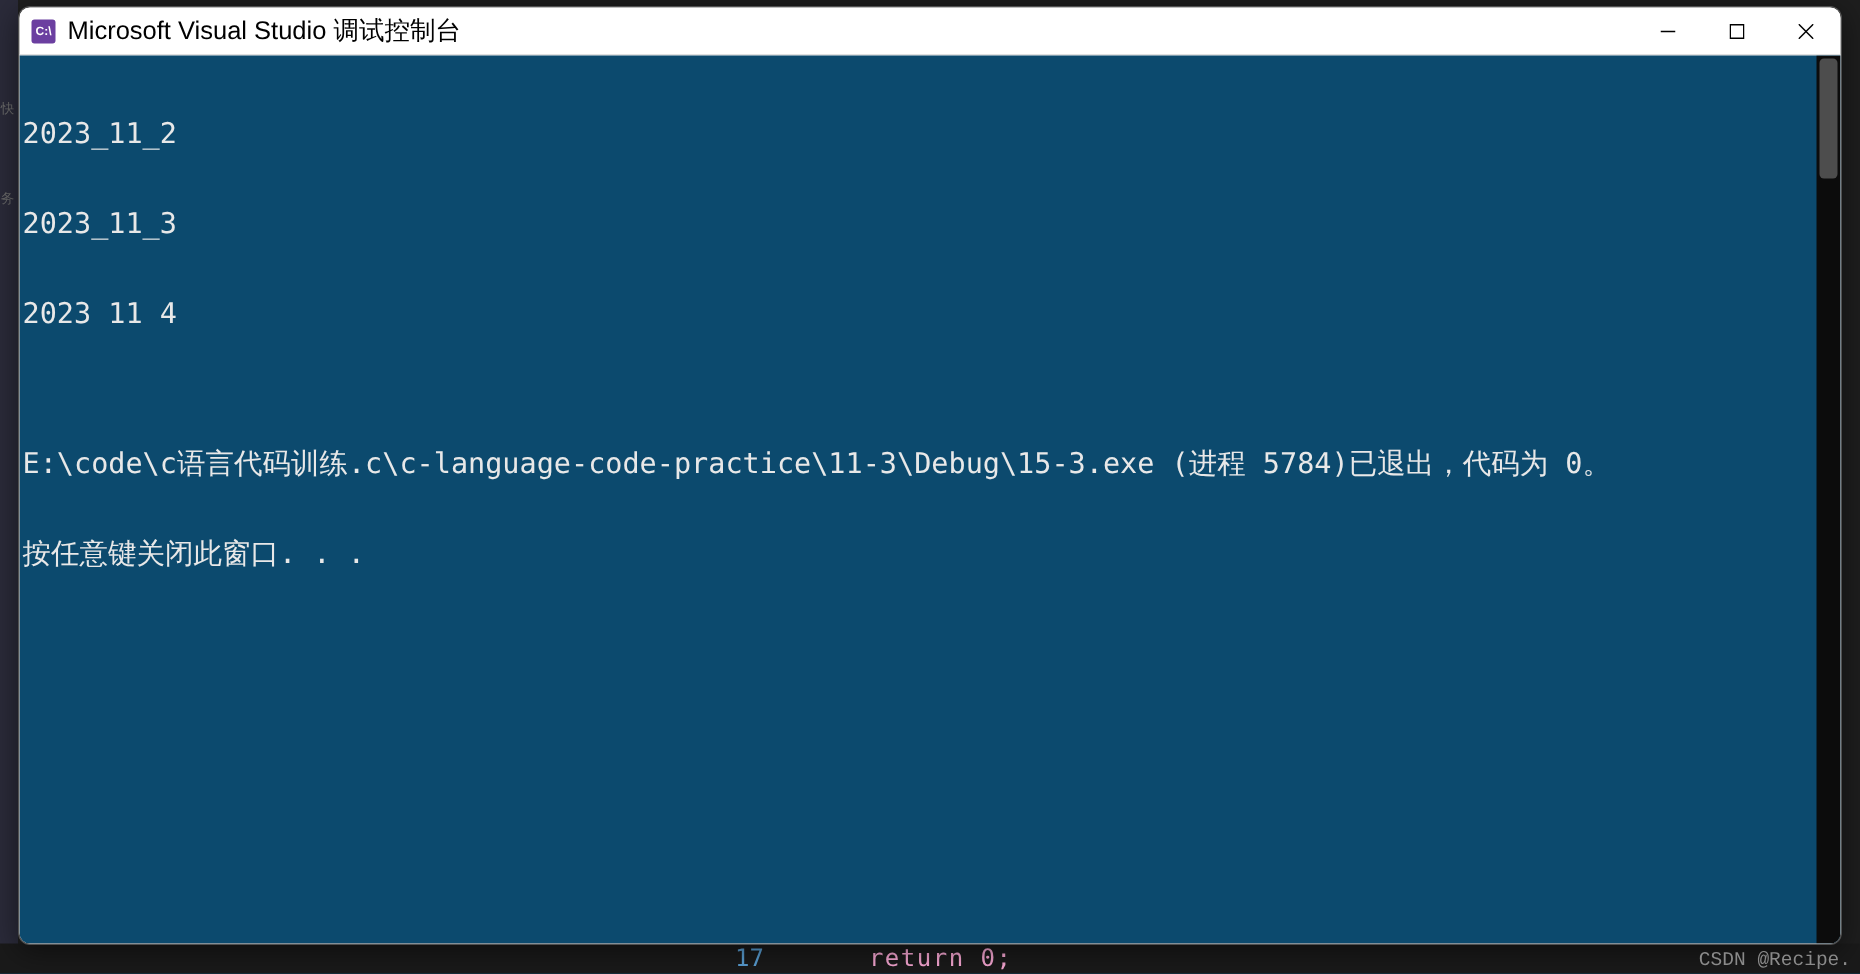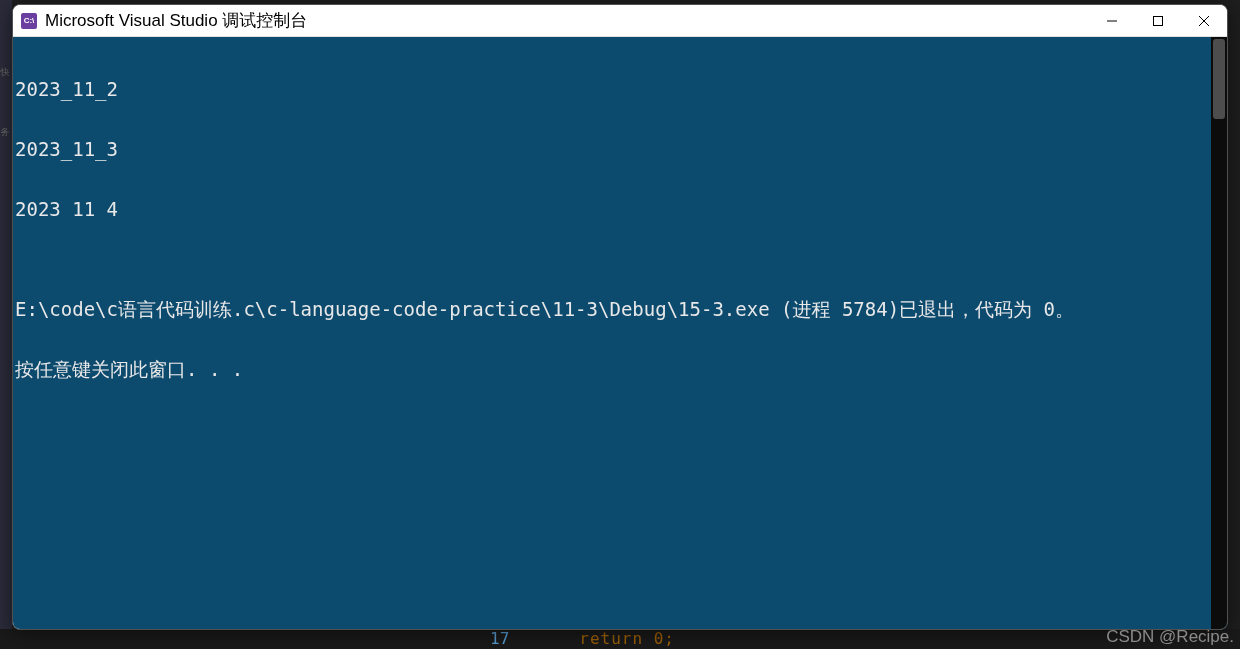--- a/index.html
+++ b/index.html
@@ -43,21 +43,21 @@
       font-size: 16px;
       display: flex;
       align-items: flex-start;
       padding-left: 490px;
       gap: 70px;
     }
     .backdrop-bottom .linenum {
       color: #5a9fd4;
     }
     .backdrop-bottom .code-frag {
-      color: #a16207;
+      color: #f9a8d4;
       letter-spacing: 1px;
     }
     .window {
       position: absolute;
       left: 12px;
       top: 4px;
       width: 1216px;
       height: 626px;
       background: #ffffff;
       border: 1px solid #505050;
@@ -142,22 +142,22 @@
       width: 12px;
       height: 80px;
       background: #4d4d4d;
       border-radius: 3px;
     }
     .watermark {
       position: absolute;
       right: 6px;
       bottom: 2px;
       color: #8a8a8a;
-      font-size: 17px;
-      font-family: Liberation Sans, sans-serif;
+      font-size: 13px;
+      font-family: Liberation Mono, monospace;
       pointer-events: none;
     }
   </style>
 </head>
 <body>
 
 <div class="backdrop-left">
   <span class="bg-label" style="top:60px;">快</span>
   <span class="bg-label" style="top:120px;">务</span>
 </div>

